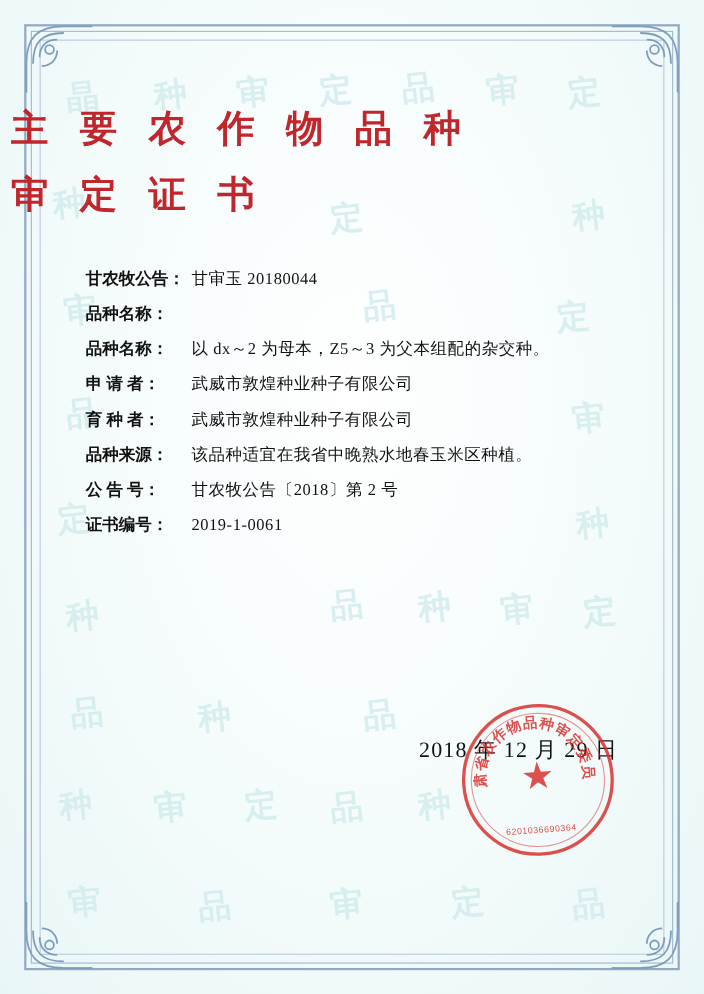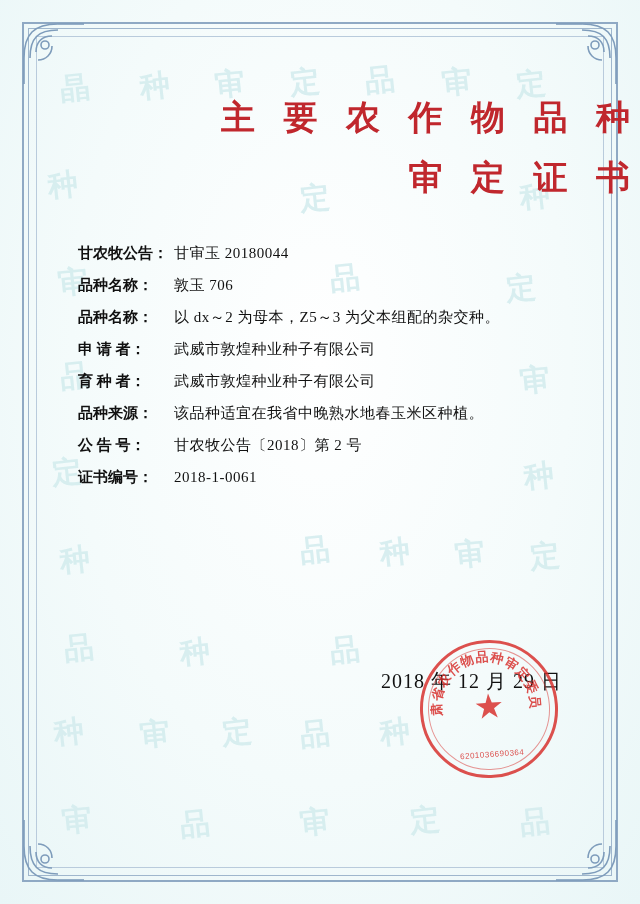--- a/index.html
+++ b/index.html
@@ -75,21 +75,21 @@
   .corner.br { right: 18px; bottom: 18px; transform: scale(-1,-1); }
 
   
   .content {
     position: absolute;
     inset: 0;
     z-index: 3;
   }
 
   .title-block {
-    text-align: right;
+    text-align: left;
     margin-top: 96px;
   }
   .title-line1 {
     font-family: "Liberation Serif", serif;
     font-weight: 700;
     font-size: 34px;
     letter-spacing: 10px;
     color: #c0272d;
     text-indent: 10px;
     line-height: 1.3;
@@ -319,21 +319,20 @@
 
     <div class="fields">
 
       <div class="field-row">
         <div class="field-label">甘农牧公告：</div>
         <div class="field-value">甘审玉 20180044</div>
       </div>
 
       <div class="field-row">
         <div class="field-label">品种名称：</div>
-        <div class="field-value">敦玉 706</div>
       </div>
 
       <div class="field-row">
         <div class="field-label">品种名称：</div>
         <div class="field-value">以 dx～2 为母本，Z5～3 为父本组配的杂交种。</div>
       </div>
 
       <div class="field-row">
         <div class="field-label">申 请 者：</div>
         <div class="field-value">武威市敦煌种业种子有限公司</div>
@@ -349,21 +348,21 @@
         <div class="field-value">该品种适宜在我省中晚熟水地春玉米区种植。</div>
       </div>
 
       <div class="field-row">
         <div class="field-label">公 告 号：</div>
         <div class="field-value">甘农牧公告〔2018〕第 2 号</div>
       </div>
 
       <div class="field-row">
         <div class="field-label">证书编号：</div>
-        <div class="field-value">2018-1-0061</div>
+        <div class="field-value">2019-1-0061</div>
       </div>
 
     </div>
 
     <div class="sign-area">
       <div class="date-line">2018 年 12 月 29 日</div>
 
       <div class="seal">
         <div class="seal-ring-text">
           <svg width="126" height="126" viewBox="0 0 126 126">

